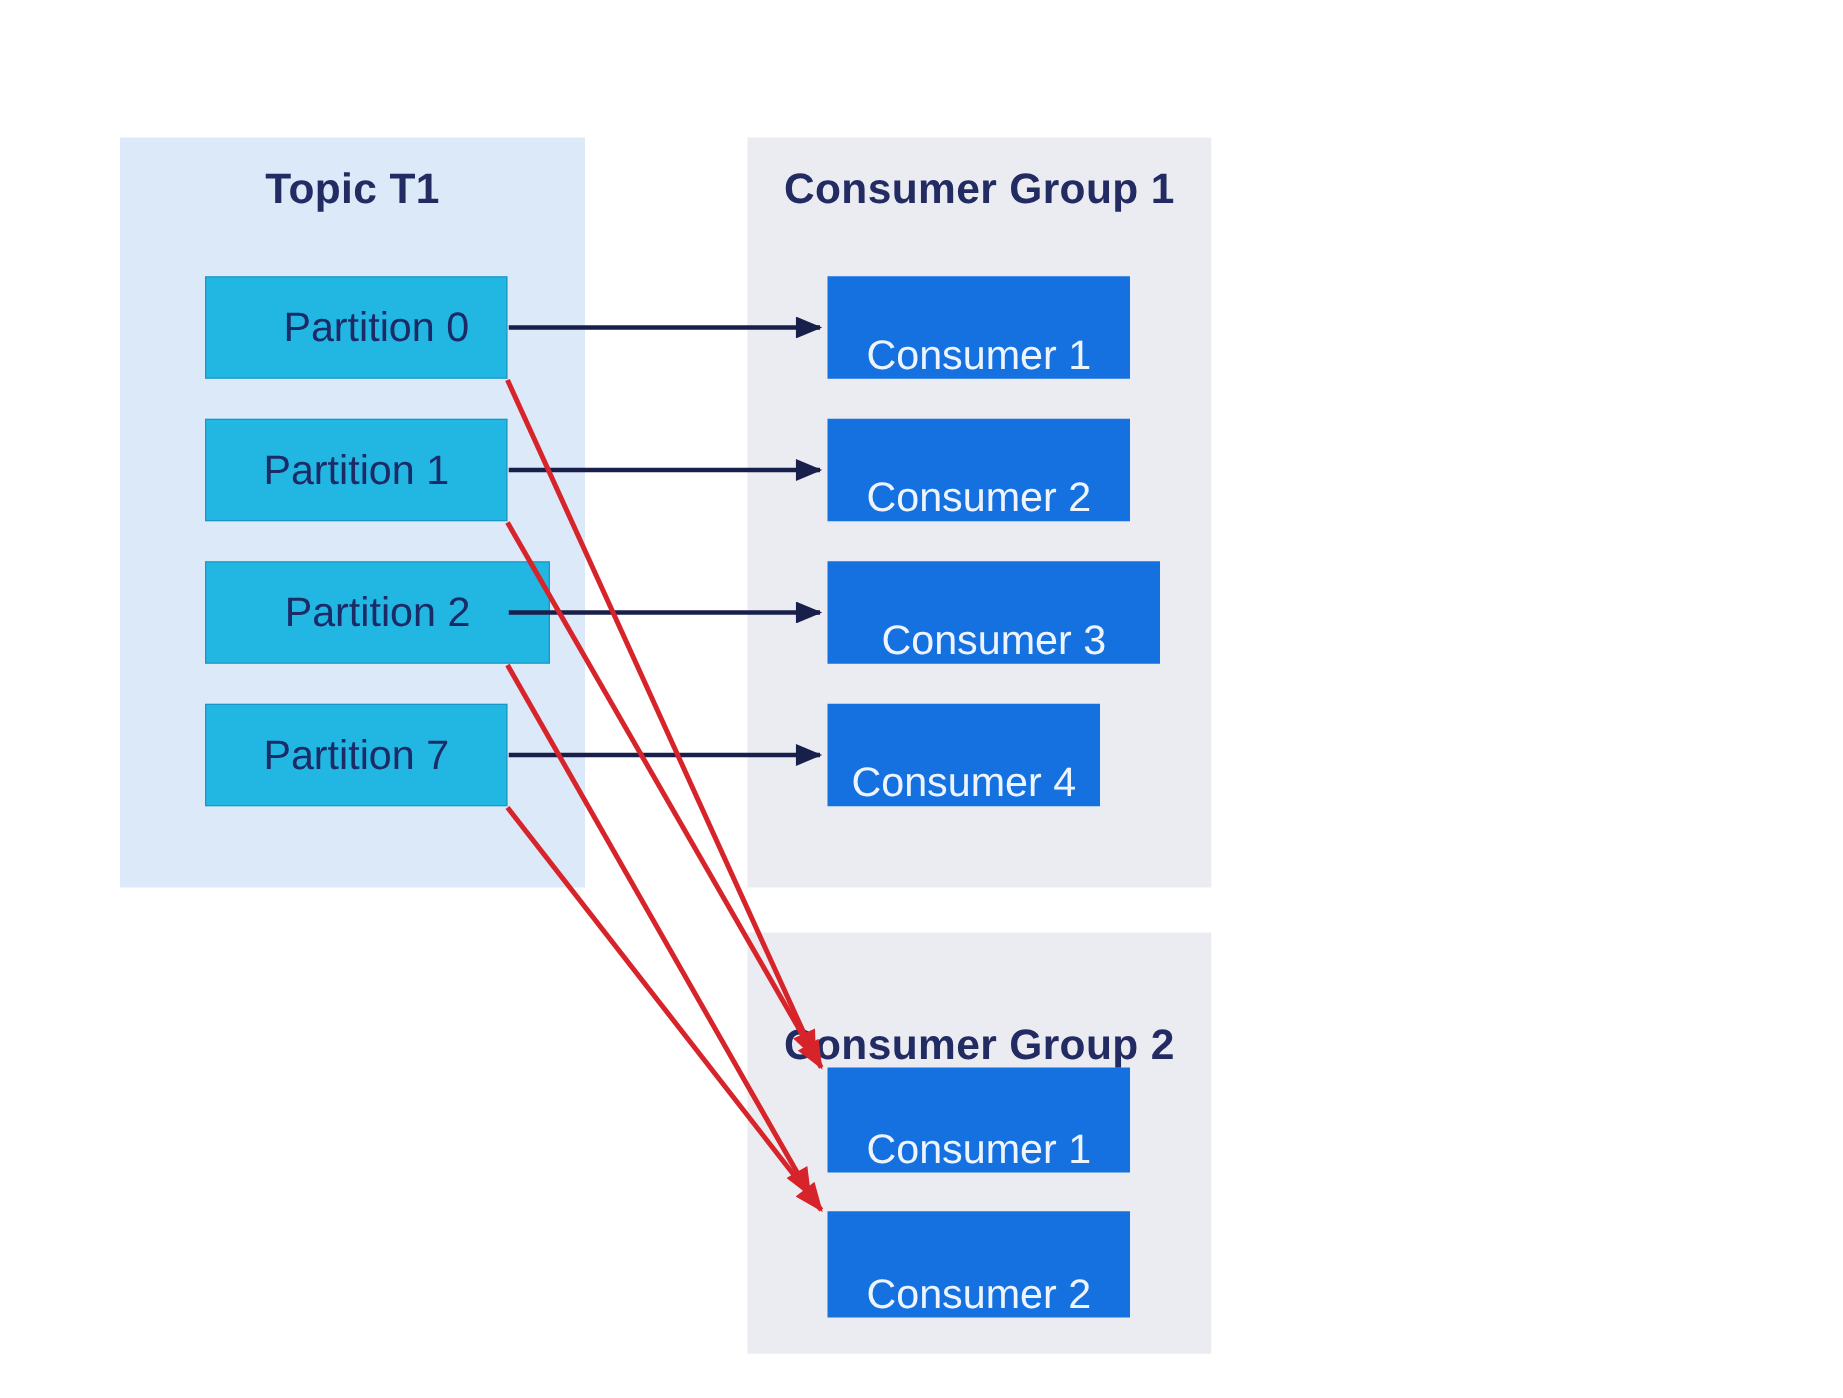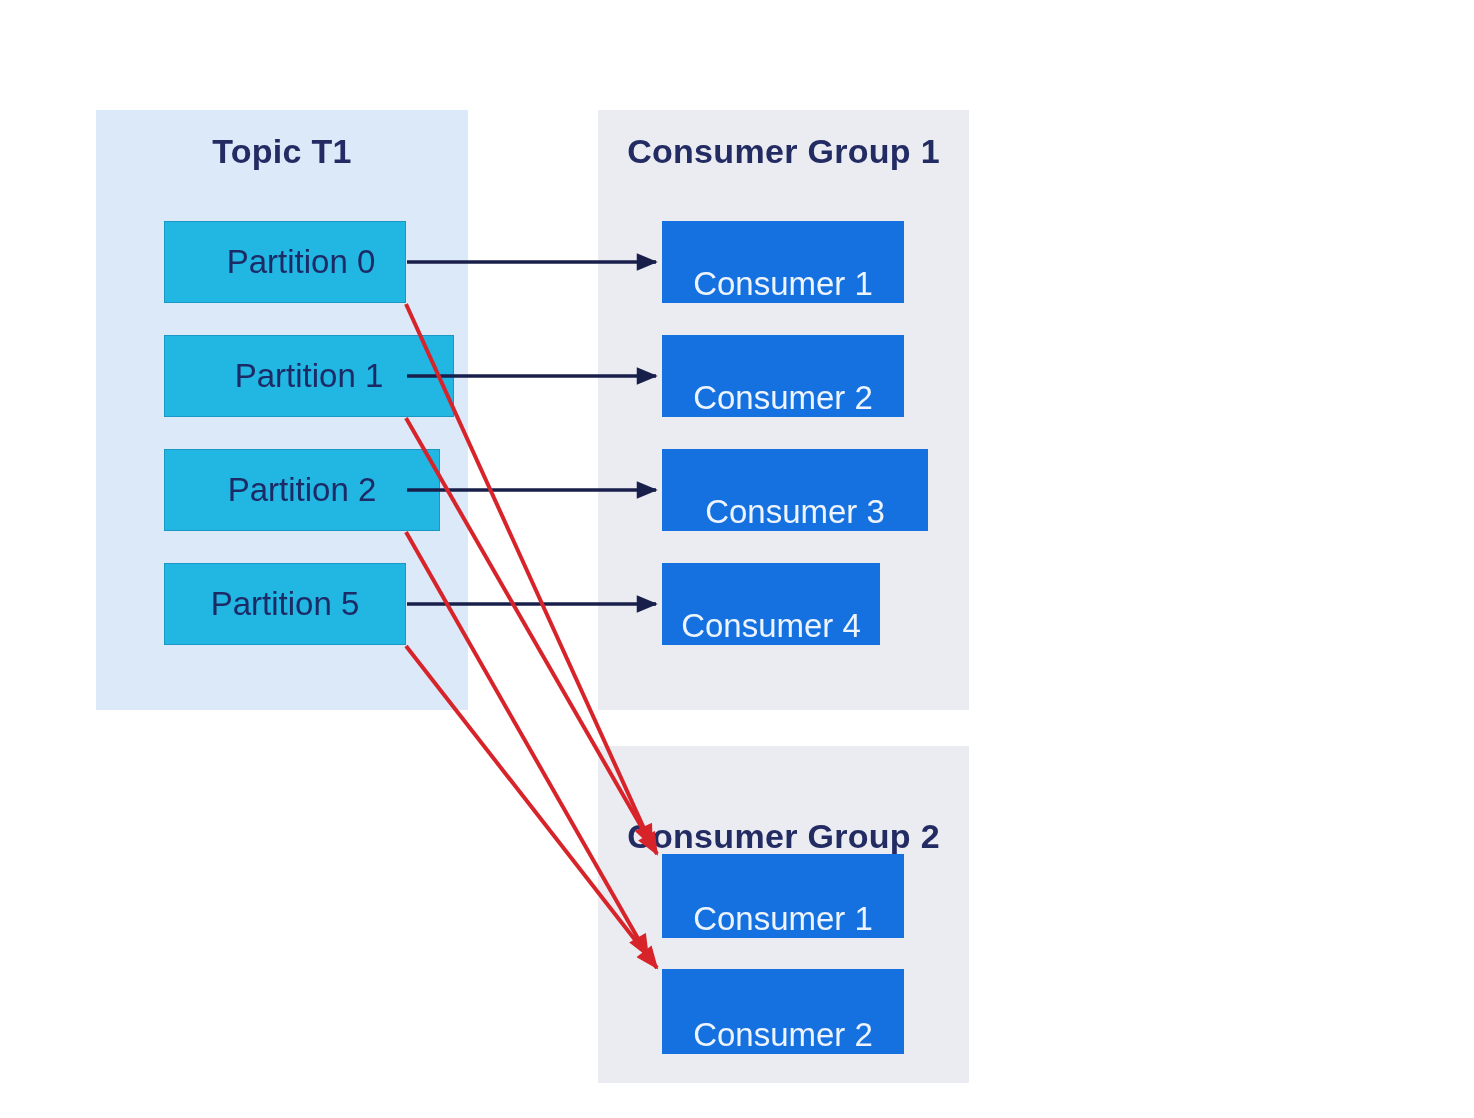--- a/index.html
+++ b/index.html
@@ -51,28 +51,28 @@
       </div>
       <div class="panel" style="left: 598px; top: 104px; width: 371px; height: 600px; background: rgb(235, 236, 241);">
         <div class="panel-title" style="top: 22px;">Consumer Group 1</div>
       </div>
       <div class="panel" style="left: 598px; top: 740px; width: 371px; height: 337px; background: rgb(235, 236, 241);">
         <div class="panel-title" style="top: 26px; margin-top: 45px;">Consumer Group 2</div>
       </div>
       <div class="node partition" style="left: 164px; top: 215px; width: 242px; height: 82px; background: rgb(34, 182, 227); padding-left: 32px;">
         <span>Partition 0</span>
       </div>
-      <div class="node partition" style="left: 164px; top: 329px; width: 290px; height: 82px; background: rgb(34, 182, 227);">
+      <div class="node partition" style="left: 164px; top: 329px; width: 242px; height: 82px; background: rgb(34, 182, 227);">
         <span>Partition 1</span>
       </div>
       <div class="node partition" style="left: 164px; top: 443px; width: 276px; height: 82px; background: rgb(34, 182, 227);">
         <span>Partition 2</span>
       </div>
       <div class="node partition" style="left: 164px; top: 557px; width: 242px; height: 82px; background: rgb(34, 182, 227);">
-        <span>Partition 5</span>
+        <span>Partition 7</span>
       </div>
       <div class="node consumer" style="left: 662px; top: 215px; width: 242px; height: 82px; background: rgb(21, 113, 224);">
         <span>Consumer 1</span>
       </div>
       <div class="node consumer" style="left: 662px; top: 329px; width: 242px; height: 82px; background: rgb(21, 113, 224);">
         <span>Consumer 2</span>
       </div>
       <div class="node consumer" style="left: 662px; top: 443px; width: 266px; height: 82px; background: rgb(21, 113, 224);">
         <span>Consumer 3</span>
       </div>

